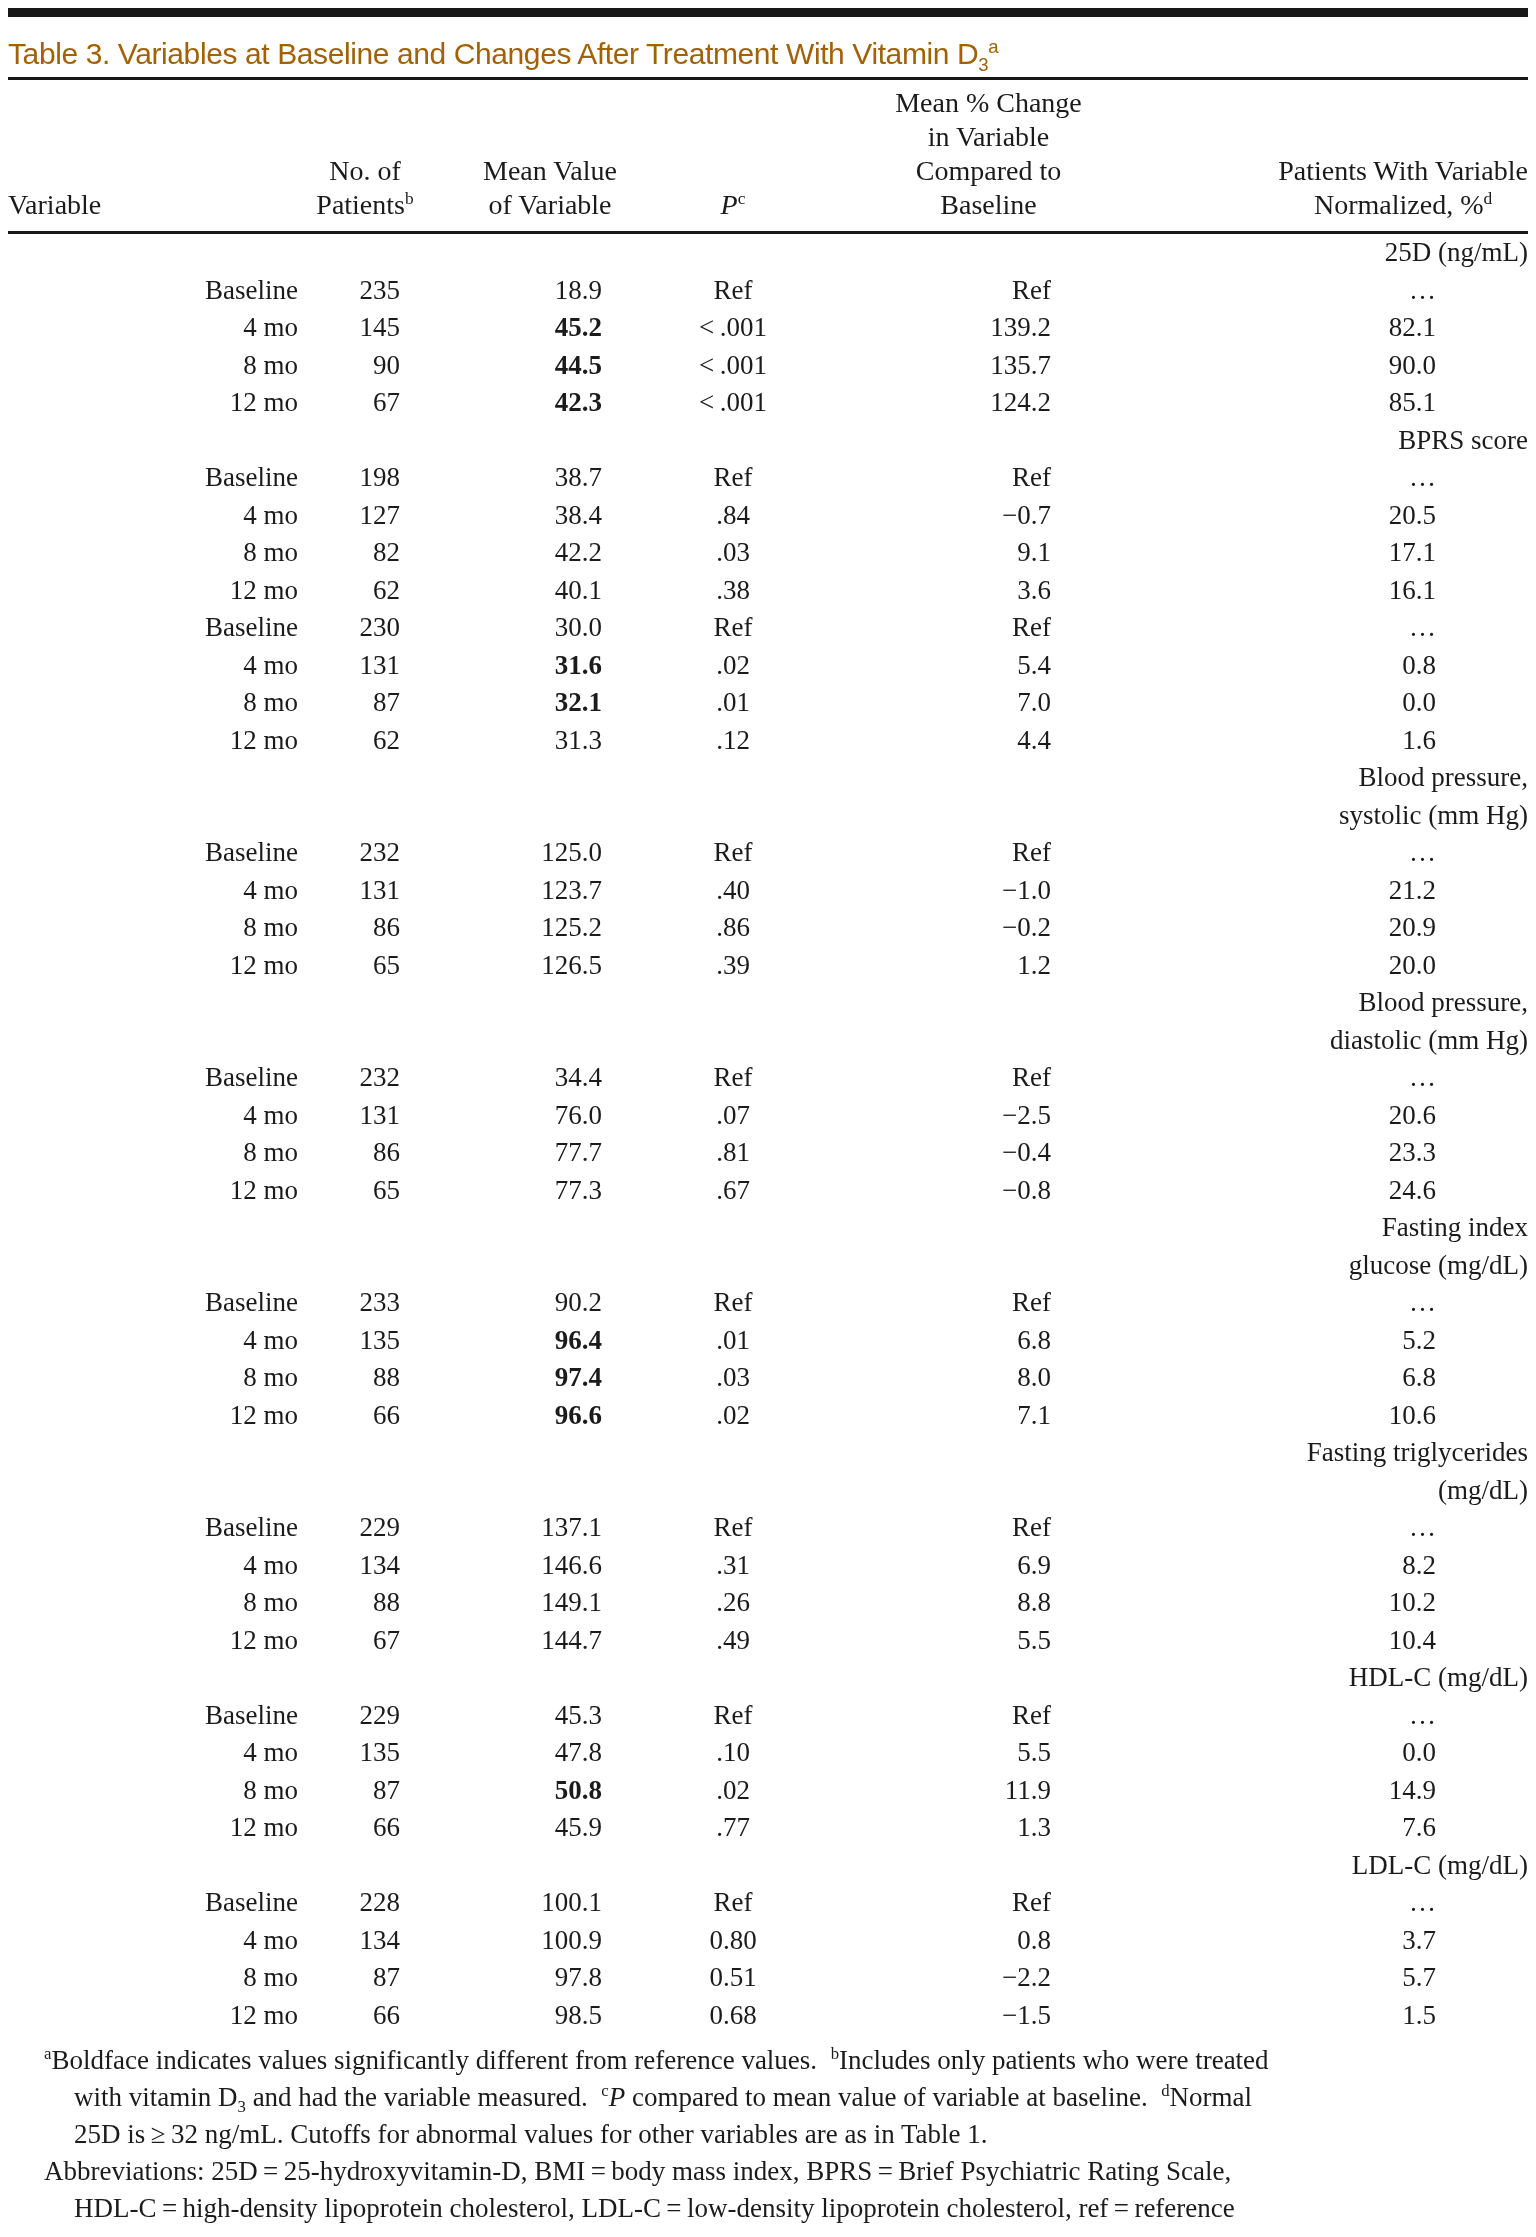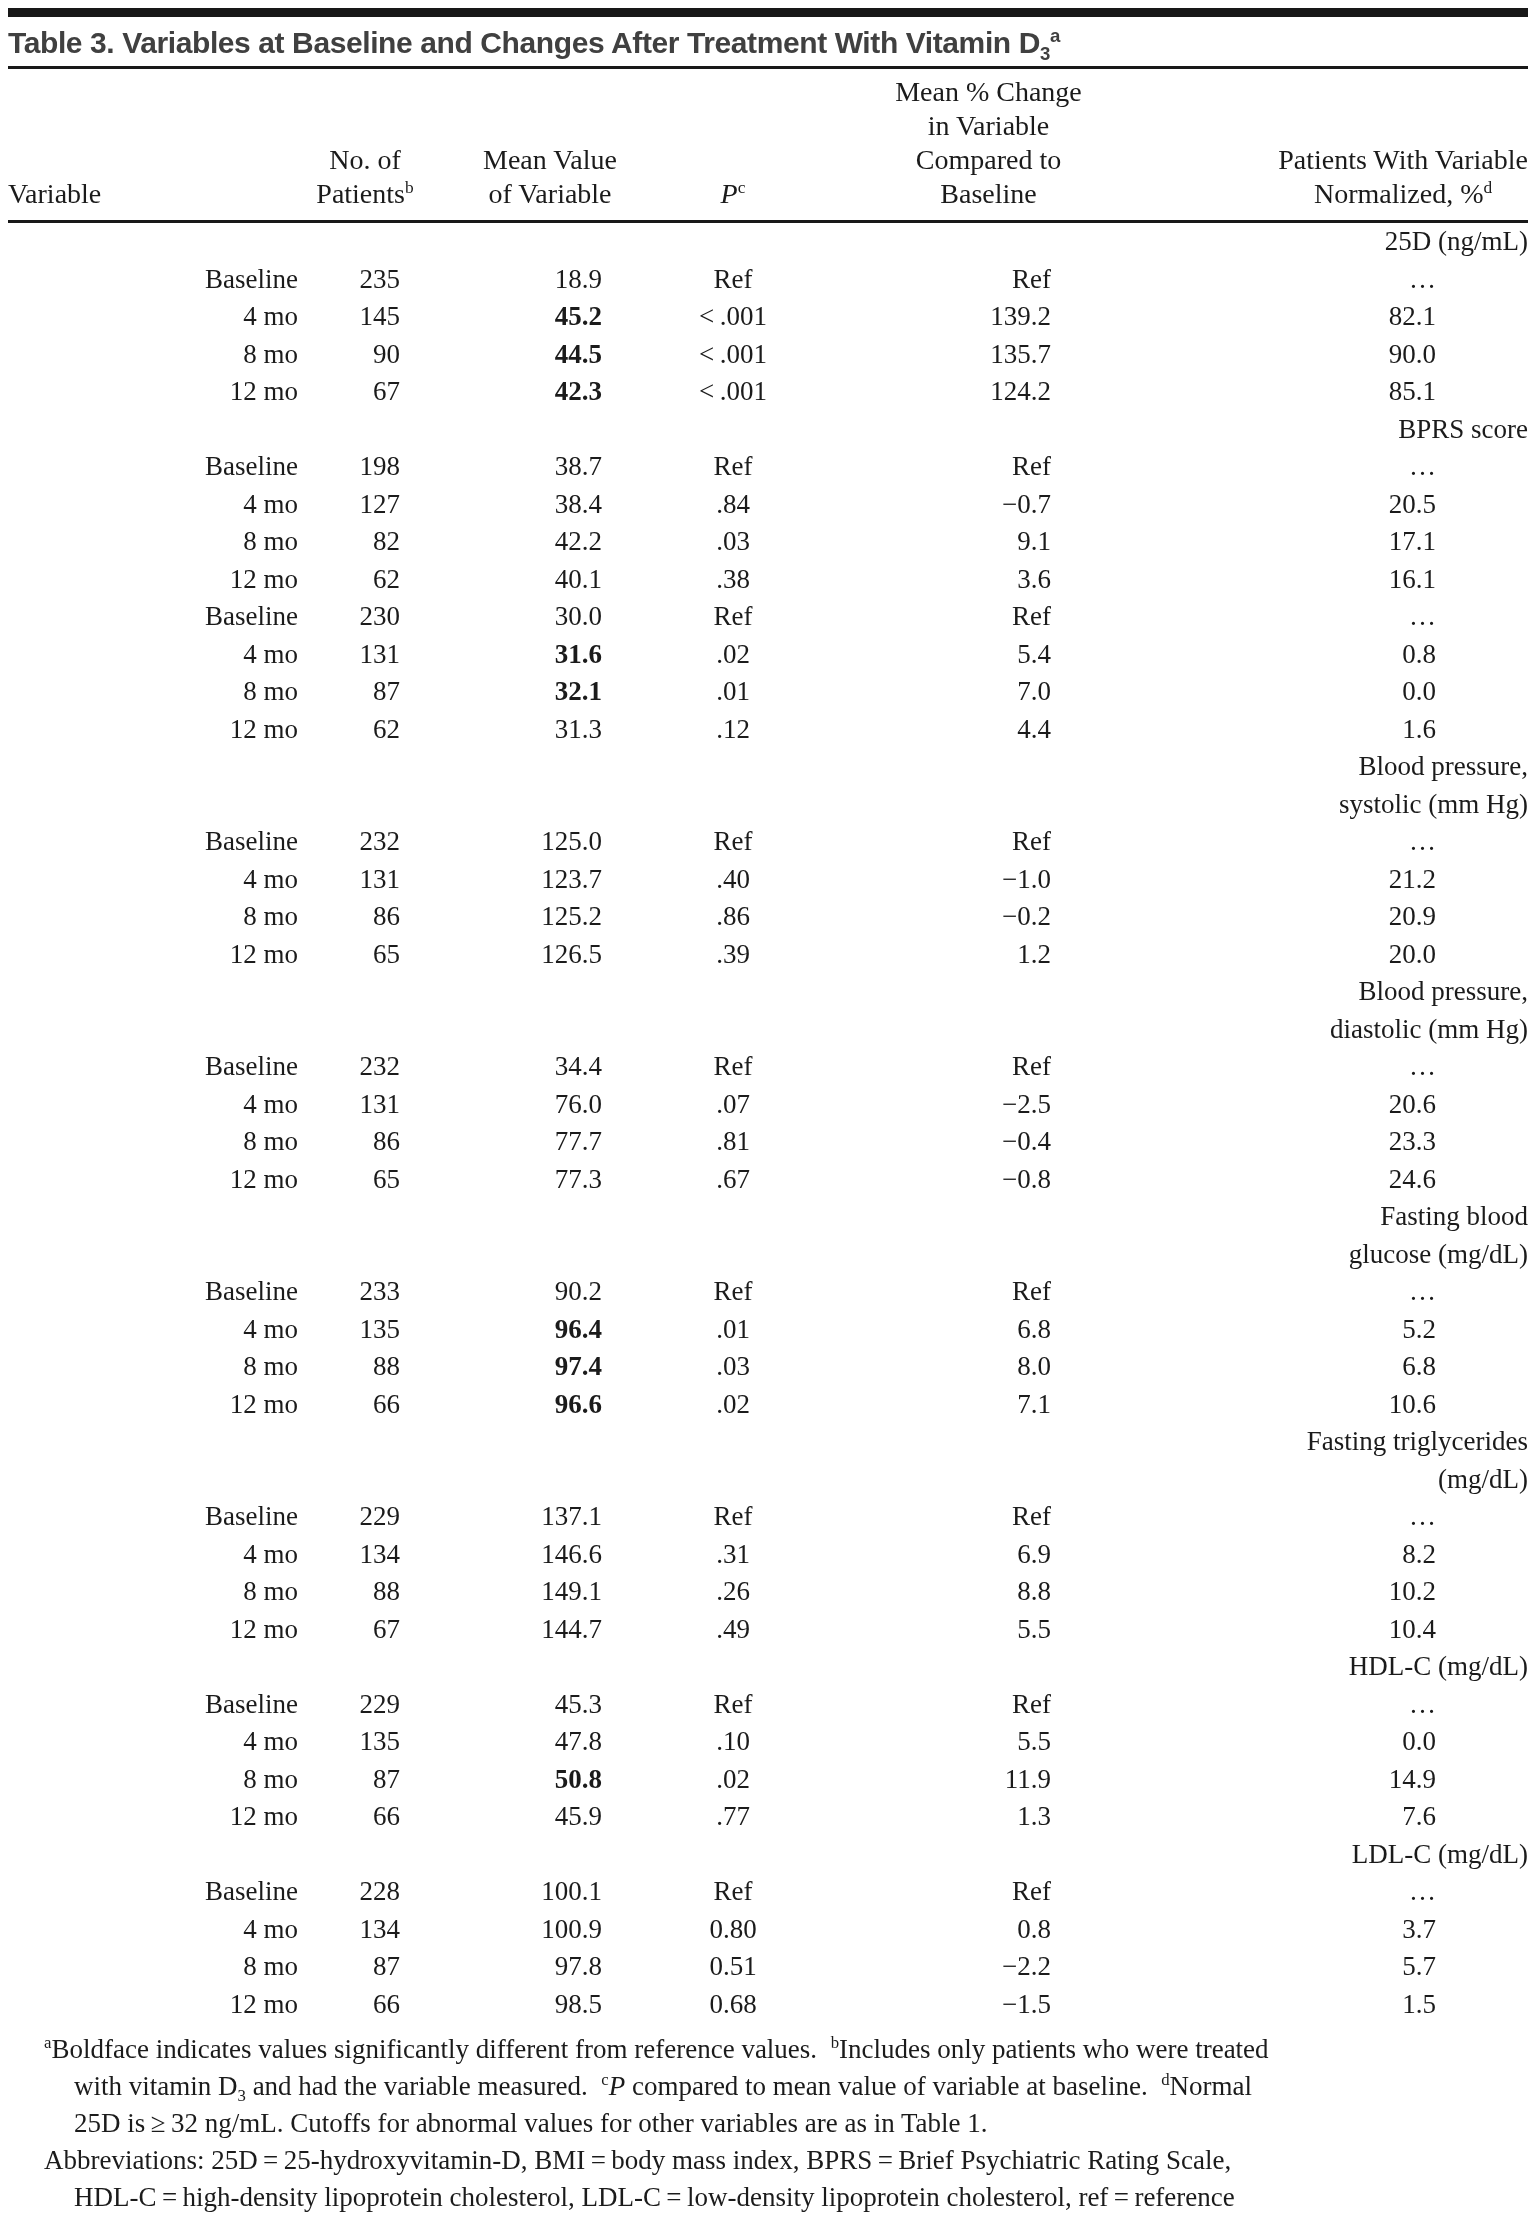--- a/index.html
+++ b/index.html
@@ -4,22 +4,22 @@
 <style>
   html,body{margin:0;padding:0;background:#ffffff;}
   body{width:1536px;height:2237px;overflow:hidden;}
   .doc{
     box-sizing:border-box;width:1536px;height:2237px;padding:0 8px;
     font-family:"Liberation Serif",serif;color:#1b1b1b;
   }
   .rule{background:#181818;}
   .rule-top{height:9px;margin-top:8px;}
   .title{
-    font-family:"Liberation Sans",sans-serif;font-weight:700;
-    font-size:30px;line-height:38px;margin-top:7px;letter-spacing:-0.4px;color:#404040;
+    font-family:"Liberation Sans",sans-serif;font-weight:400;
+    font-size:30px;line-height:38px;margin-top:18px;letter-spacing:-0.4px;color:#a16207;
   }
   .title sub,.title sup{font-size:0.62em;}
   .rule-title{height:3px;margin-top:4px;}
 
   table{border-collapse:collapse;table-layout:fixed;width:1520px;}
   thead th{
     vertical-align:bottom;font-weight:normal;font-size:28px;line-height:34px;
     padding:6px 0 9px 0;border-bottom:3px solid #181818;text-align:center;
   }
   thead .h1{min-height:34px;}
@@ -272,21 +272,21 @@
         </tr>
         <tr>
           <td class="var indent-2">12 mo</td>
           <td class="num">65</td>
           <td class="mean">77.3</td>
           <td class="p">.67</td>
           <td class="chg">−0.8</td>
           <td class="norm">24.6</td>
         </tr>
         <tr>
-          <td colspan="6" class="var gl">Fasting blood</td>
+          <td colspan="6" class="var gl">Fasting index</td>
         </tr>
         <tr>
           <td colspan="6" class="var gl indent-1">glucose (mg/dL)</td>
         </tr>
         <tr>
           <td class="var indent-2">Baseline</td>
           <td class="num">233</td>
           <td class="mean">90.2</td>
           <td class="p">Ref</td>
           <td class="chg">Ref</td>

